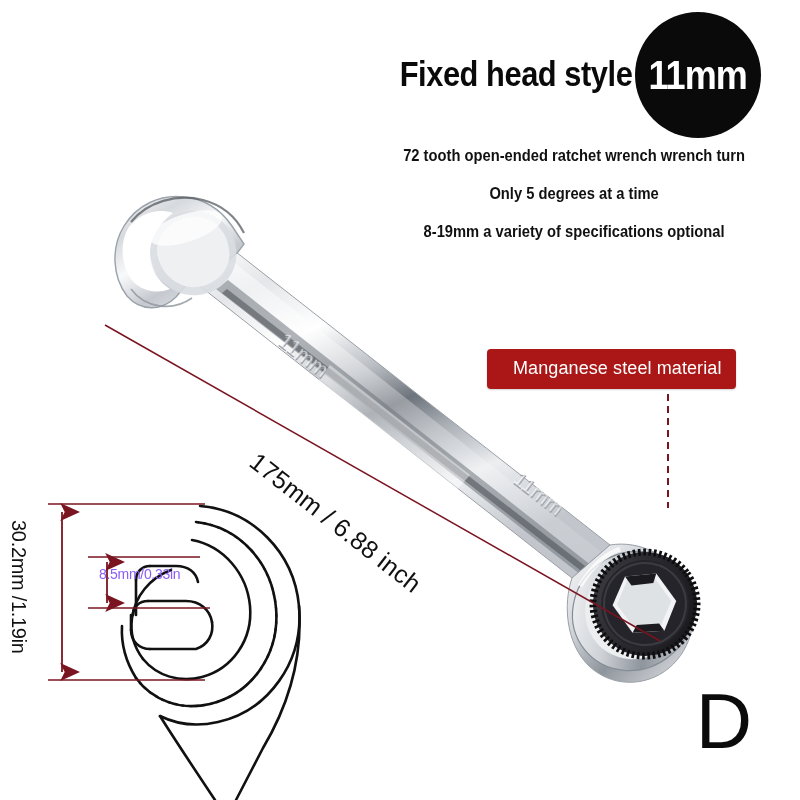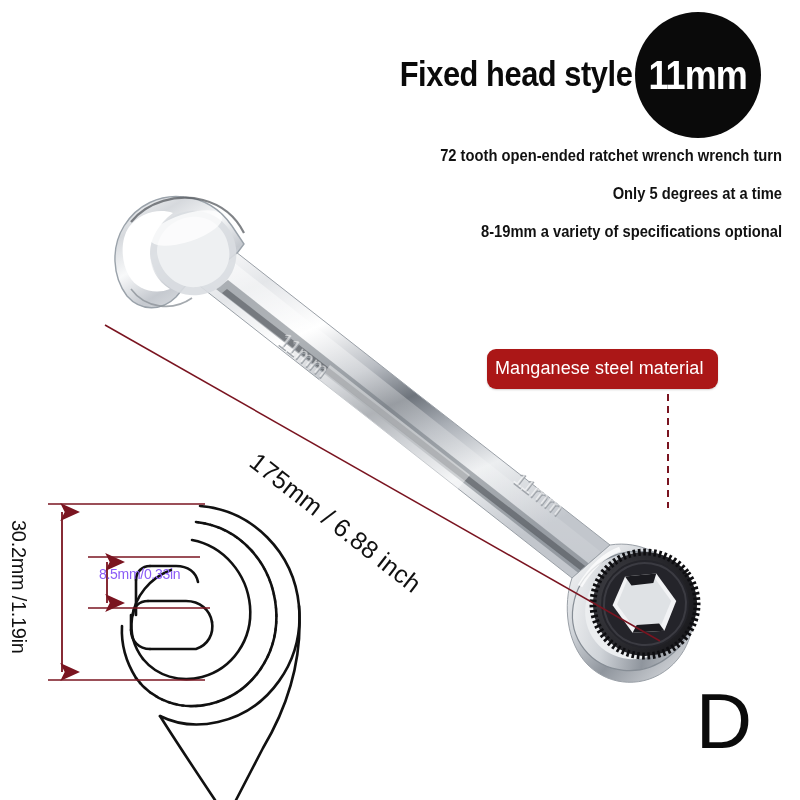--- a/index.html
+++ b/index.html
@@ -55,41 +55,41 @@
     color: #ffffff;
     letter-spacing: -1px;
     transform: scaleX(0.9);
   }
 
   
   .features {
     position: absolute;
     left: 330px; top: 148px;
     width: 452px;
-    text-align: right;
+    text-align: center;
   }
   .feature-line {
     font-family: "Liberation Sans Narrow", "Liberation Sans", sans-serif;
     font-size: 16px;
     font-weight: bold;
     color: #111111;
     line-height: 1;
     margin-bottom: 22px;
     white-space: nowrap;
     transform: scaleX(0.92);
     transform-origin: right center;
   }
 
   
   .callout {
     position: absolute;
     left: 487px; top: 349px;
-    padding: 9px 14px 10px 8px;
+    padding: 9px 14px 10px 26px;
     background: #ab1717;
-    border-radius: 9px;
+    border-radius: 4px;
     box-shadow: 0 1px 2px rgba(0,0,0,0.18);
   }
   .callout-text {
     font-family: "Liberation Sans", sans-serif;
     font-size: 18px;
     font-weight: normal;
     color: #ffffff;
     white-space: nowrap;
     letter-spacing: 0.1px;
   }

